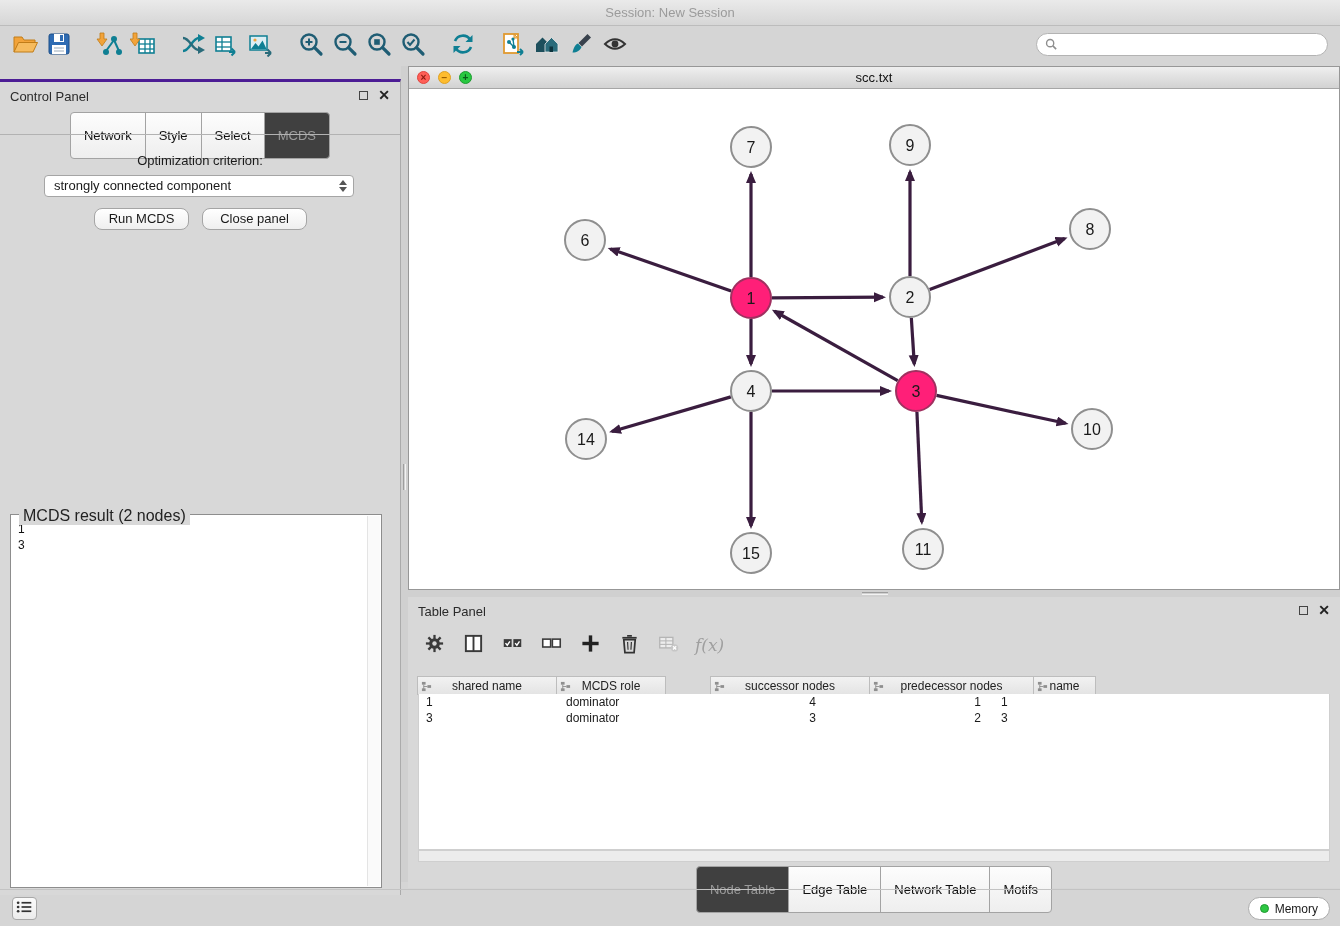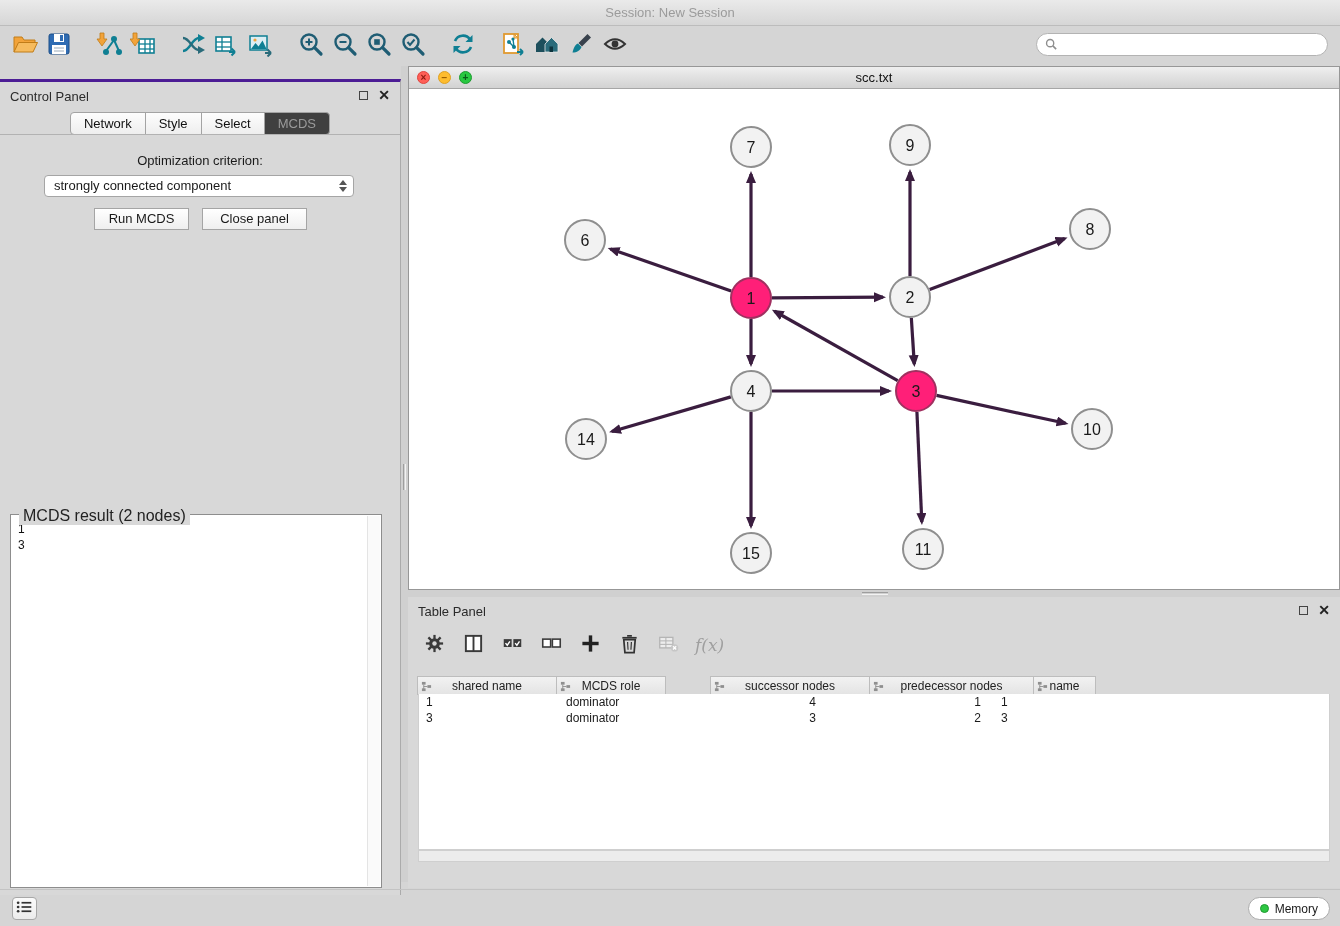--- a/index.html
+++ b/index.html
@@ -38,41 +38,41 @@
   .control-panel {
     position:absolute; left:0; top:66px; width:401px; height:816px;
     background:#d8d8d8; border-top:3px solid #4c1d95; border-right:1px solid #ababab;margin-top:13px;
   }
   .panel-head { position:relative; height:28px; }
   .panel-title { position:absolute; left:10px; top:7px; font-size:13px; color:#2b2b2b; }
   .panel-float { position:absolute; right:32px; top:9px; width:9px; height:9px; border:1.5px solid #444; }
   .panel-close { position:absolute; right:10px; top:5px; font-size:14px; font-weight:bold; color:#222; line-height:16px; }
   .tabrow { position:absolute; top:30px; left:0; right:0; text-align:center; }
   .tab {
-    display:inline-block; padding:3px 13px; font-size:13px;
+    display:inline-block; padding:15px 13px; font-size:13px;
     background:linear-gradient(#fdfdfd,#eee); border:1px solid #a3a3a3; margin-left:-1px;
     color:#111;
   }
   .tab:first-child { border-radius:4px 0 0 4px; margin-left:0; }
   .tab.last { border-radius:0 4px 4px 0; }
   .tab.active { background:#404040; color:#9a9a9a; }
   .cp-divider { position:absolute; top:52px; left:0; right:0; border-top:1px solid #b2b2b2; }
   .opt-label { position:absolute; top:71px; left:0; right:0; text-align:center; font-size:13px; }
   .dropdown {
     position:absolute; top:93px; left:44px; width:310px; height:22px;
     background:#fff; border:1px solid #a5a5a5; border-radius:4px;
     font-size:13px; line-height:20px; padding:0 22px 9px 9px; position:absolute;
   }
   .dd-arrows { position:absolute; right:6px; top:4px; display:flex; flex-direction:column; gap:2px; }
   .dd-arrows i { display:block; width:0; height:0; border-left:4px solid transparent; border-right:4px solid transparent; }
   .dd-arrows .up { border-bottom:5px solid #555; }
   .dd-arrows .dn { border-top:5px solid #555; }
   .cp-btn {
     position:absolute; top:126px; height:22px; font-size:13px;
-    background:linear-gradient(#fff,#efefef); border:1px solid #a5a5a5; border-radius:0;
+    background:linear-gradient(#fff,#efefef); border:1px solid #a5a5a5; border-radius:8px;
     text-align:center; line-height:20px; padding:0 10px;
   }
   .btn-run { left:94px; width:95px; }
   .btn-close { left:202px; width:105px; }
   .result-box {
     position:absolute; left:10px; top:432px; width:372px; height:374px;
     background:#fff; border:1px solid #8d8d8d;
   }
   .result-legend {
     position:absolute; top:-8px; left:8px; background:#d8d8d8;
@@ -533,20 +533,23 @@
       <div class="trow">
         <div class="td" style="width:140px;">3</div>
         <div class="td" style="width:110px;">dominator</div>
         <div class="td r" style="width:160px;">3</div>
         <div class="td r" style="width:165px;">2</div>
         <div class="td" style="width:85px;">3</div>
       </div>
     </div>
     <div class="tscroll"></div>
 
+    <div class="tp-tabrow">
+      <span class="tab active">Node Table</span><span class="tab">Edge Table</span><span class="tab">Network Table</span><span class="tab last">Motifs</span>
+    </div>
   </div>
 
   <div class="statusbar">
     <div class="list-btn">
       <span><svg width="17" height="14" viewBox="0 0 20 16">
             <circle cx="2.5" cy="3" r="1.6" fill="#333"></circle>
             <line x1="6.5" y1="3" x2="18" y2="3" stroke="#333" stroke-width="2"></line>
             <circle cx="2.5" cy="8" r="1.6" fill="#333"></circle>
             <line x1="6.5" y1="8" x2="18" y2="8" stroke="#333" stroke-width="2"></line>
             <circle cx="2.5" cy="13" r="1.6" fill="#333"></circle>

